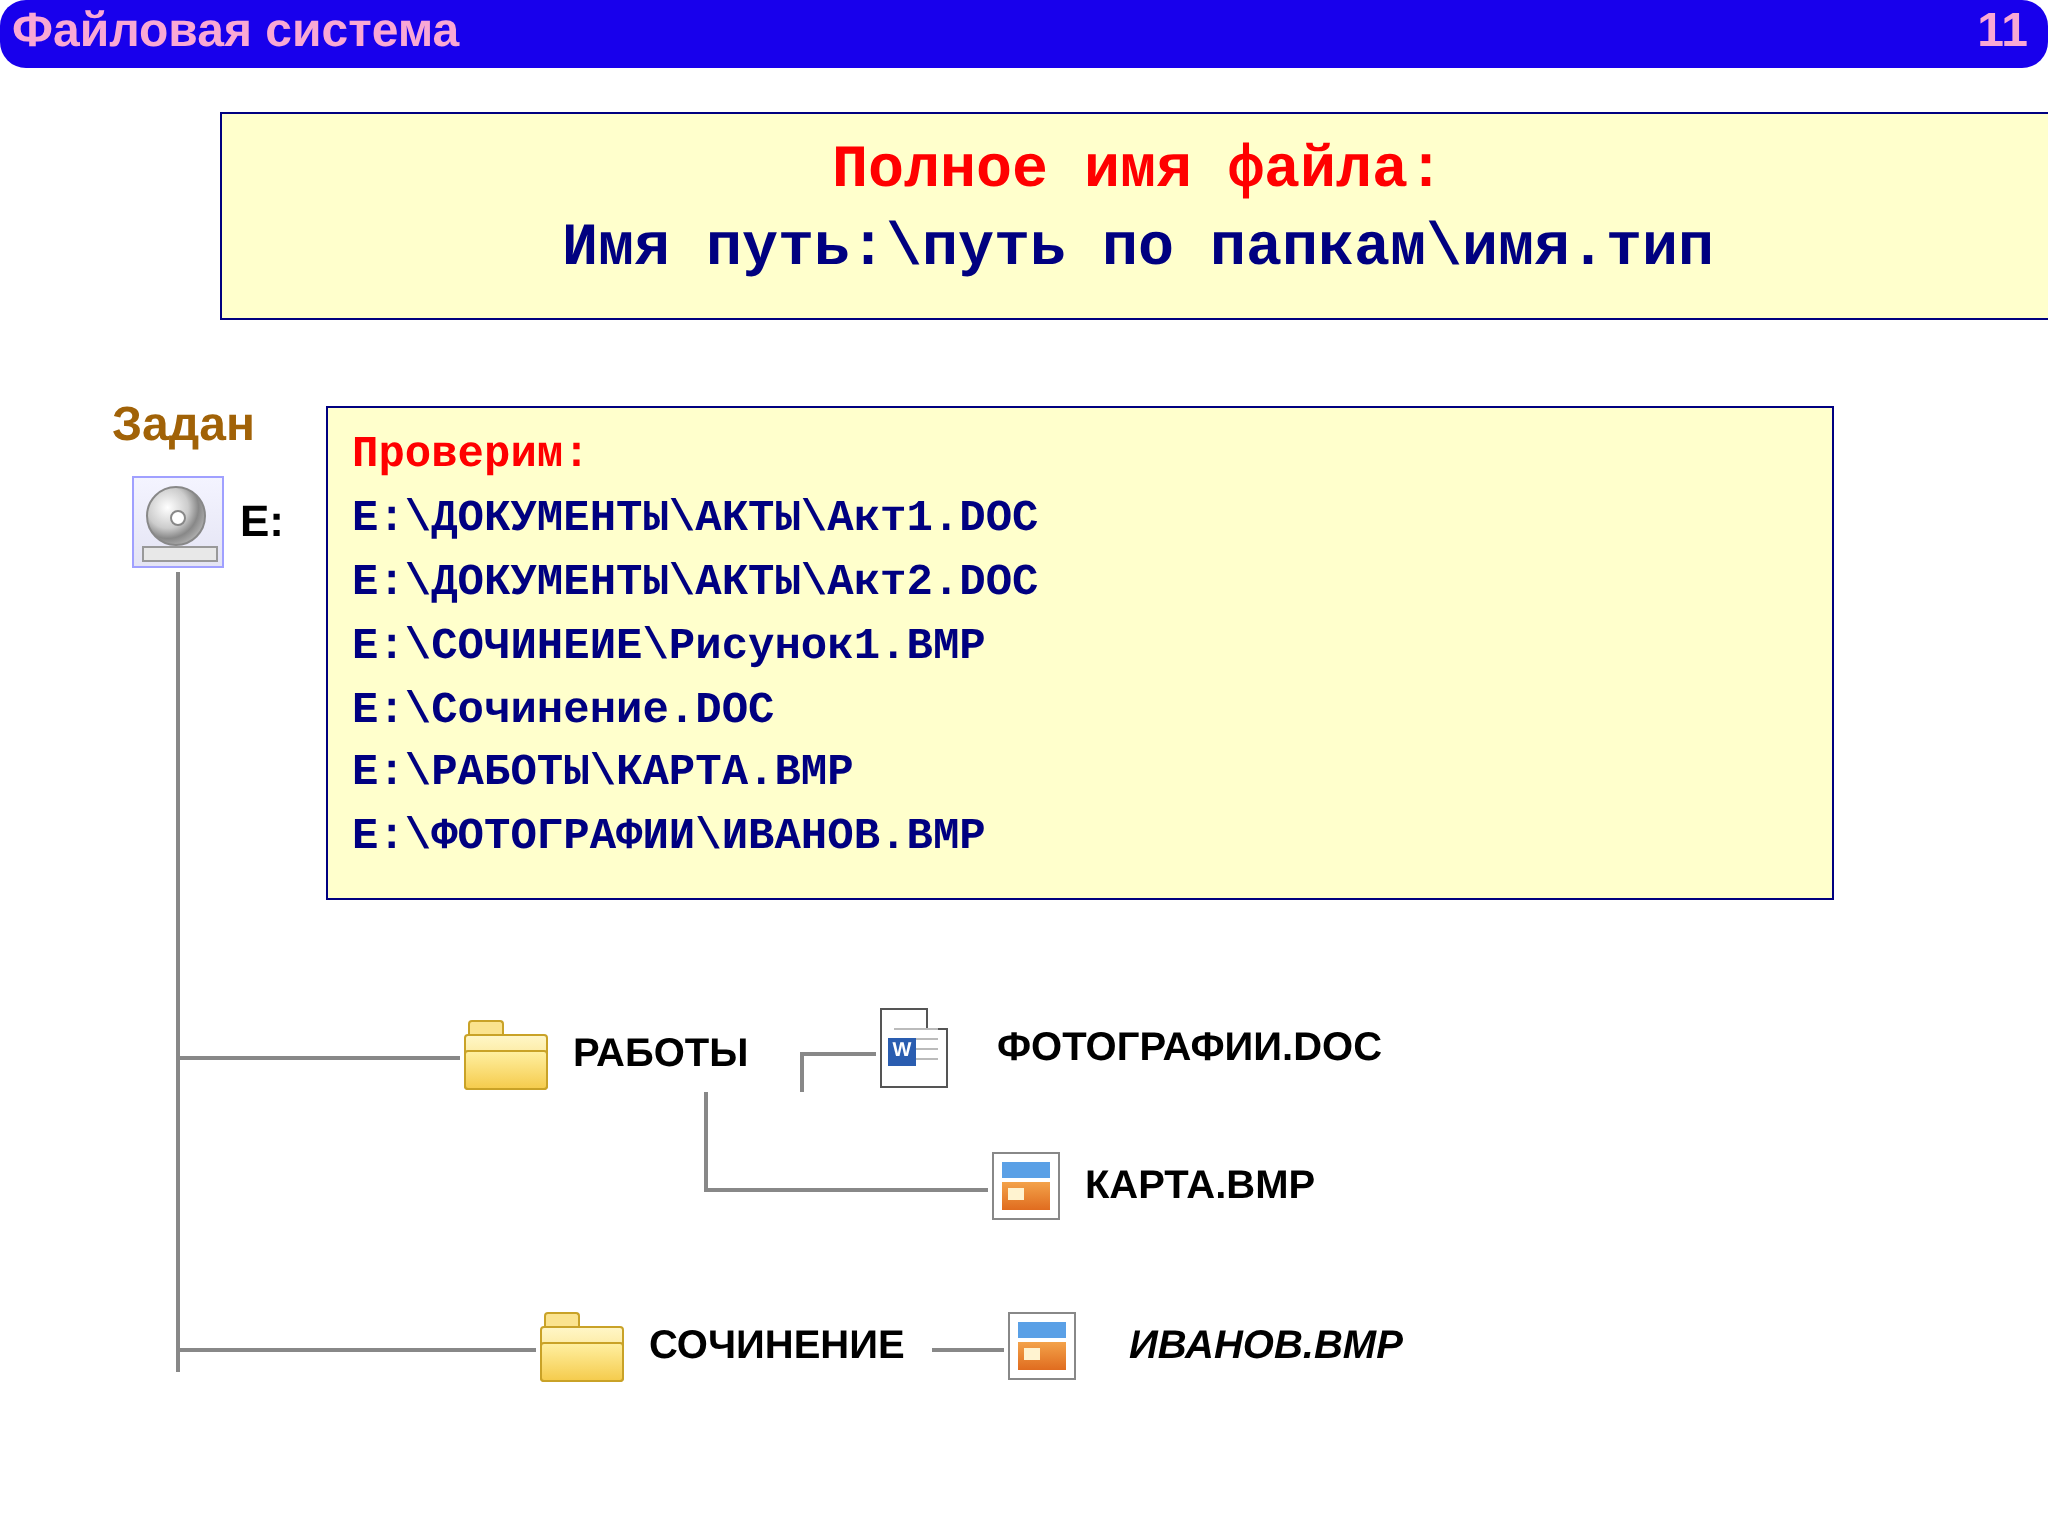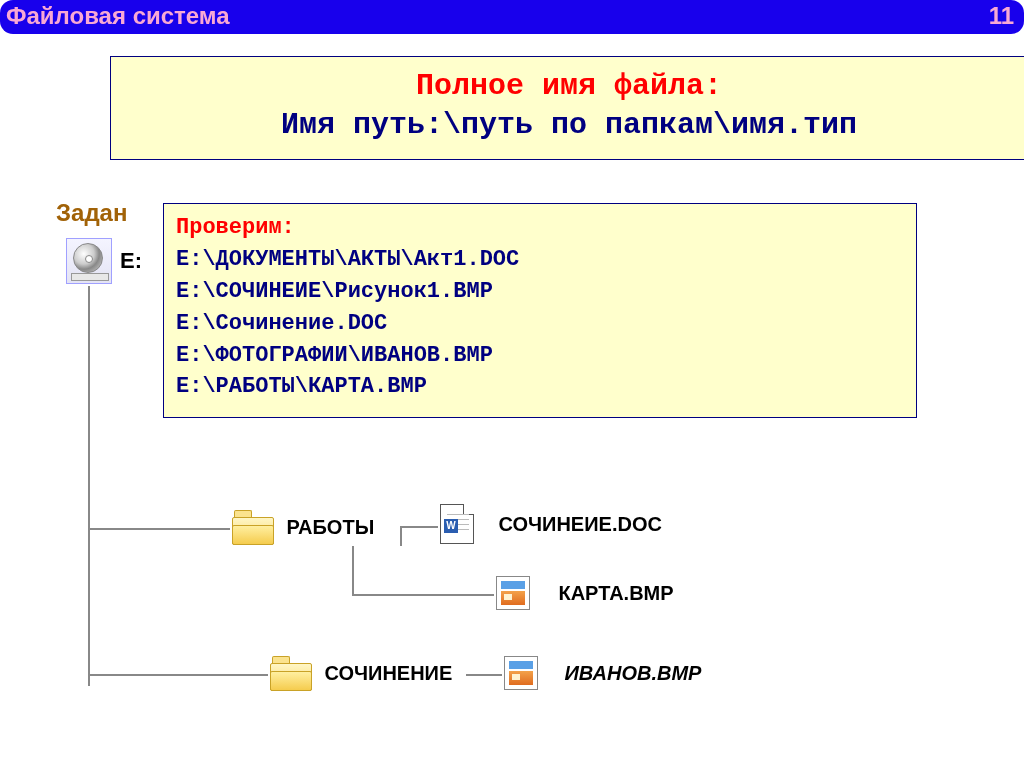--- a/index.html
+++ b/index.html
@@ -66,44 +66,45 @@
 
   <div class="drive-icon">
     <div class="disc"></div>
       <div class="tray"></div>
   </div>
   <div class="drive-label">E:</div>
 
   <div class="check-box">
     <div class="lead">Проверим:</div>
     <div class="path-holder">E:\ДОКУМЕНТЫ\АКТЫ\Акт1.DOC</div>
+    <div class="path-holder">E:\ДОКУМЕНТЫ\АКТЫ\Акт2.DOC</div>
     <div class="path-holder">E:\СОЧИНЕИЕ\Рисунок1.BMP</div>
     <div class="path-holder">E:\Сочинение.DOC</div>
+    <div class="path-holder">E:\РАБОТЫ\КАРТА.BMP</div>
     <div class="path-holder">E:\ФОТОГРАФИИ\ИВАНОВ.BMP</div>
-    <div class="path-holder">E:\РАБОТЫ\КАРТА.BMP</div>
   </div>
 
   <div style="position:absolute; left:232px; top:476px;">
     <span class="folder"><span class="tab"></span><span class="body"></span><span class="flap"></span></span>
     <span class="tree-label" style="margin-left:8px; vertical-align:middle;">РАБОТЫ</span>
   </div>
 
   <div style="position:absolute; left:440px; top:470px;">
     <span class="doc-icon"><span class="lines">
           <i></i>
           <i></i>
           <i></i>
           <i></i>
         </span><span class="w">W</span></span>
-    <span class="tree-label" style="margin-left:20px; vertical-align:middle;">СОЧИНЕИЕ.DOC</span>
+    <span class="tree-label" style="margin-left:20px; vertical-align:middle;">ФОТОГРАФИИ.DOC</span>
   </div>
 
   <div style="position:absolute; left:496px; top:542px;">
     <span class="img-icon"><span class="bar"></span><span class="pic"></span></span>
-    <span class="tree-label" style="margin-left:24px; vertical-align:middle;">КАРТА.BMP</span>
+    <span class="tree-label" style="margin-left:8px; vertical-align:middle;">КАРТА.BMP</span>
   </div>
 
   <div style="position:absolute; left:270px; top:622px;">
     <span class="folder"><span class="tab"></span><span class="body"></span><span class="flap"></span></span>
     <span class="tree-label" style="margin-left:8px; vertical-align:middle;">СОЧИНЕНИЕ</span>
   </div>
 
   <div style="position:absolute; left:504px; top:622px;font-style:italic;">
     <span class="img-icon"><span class="bar"></span><span class="pic"></span></span>
     <span class="tree-label" style="margin-left:22px; vertical-align:middle;">ИВАНОВ.BMP</span>

